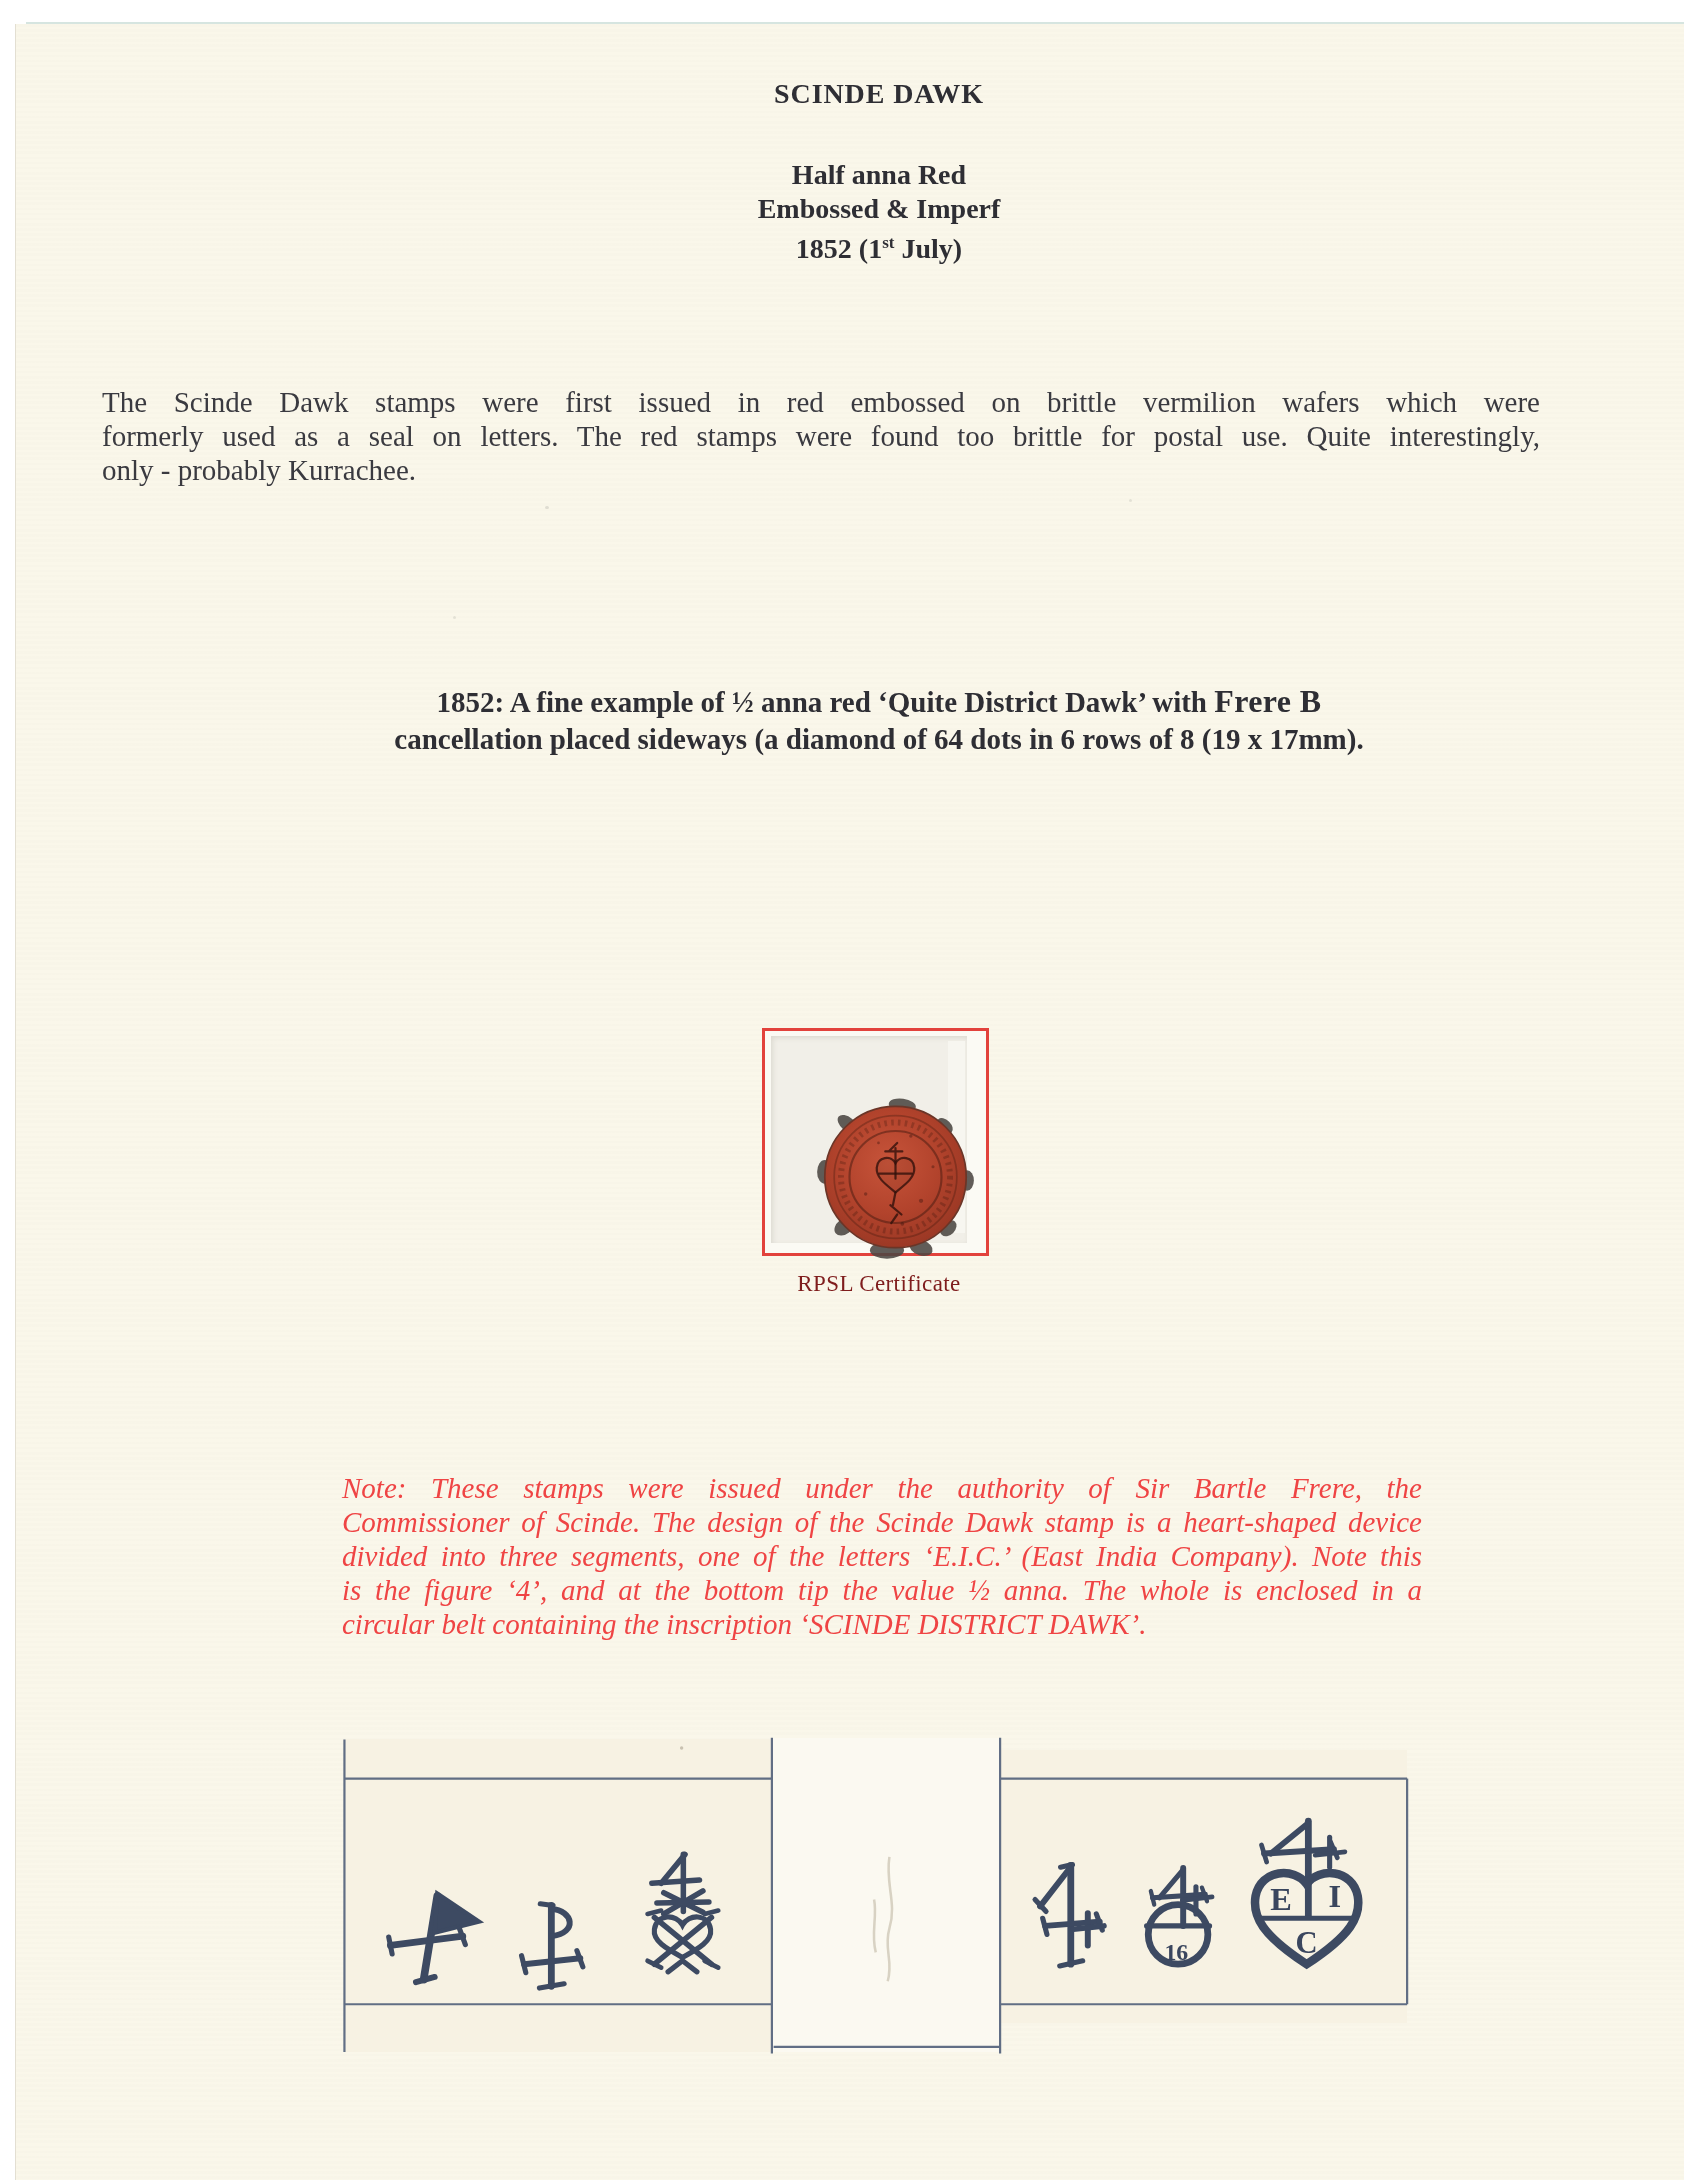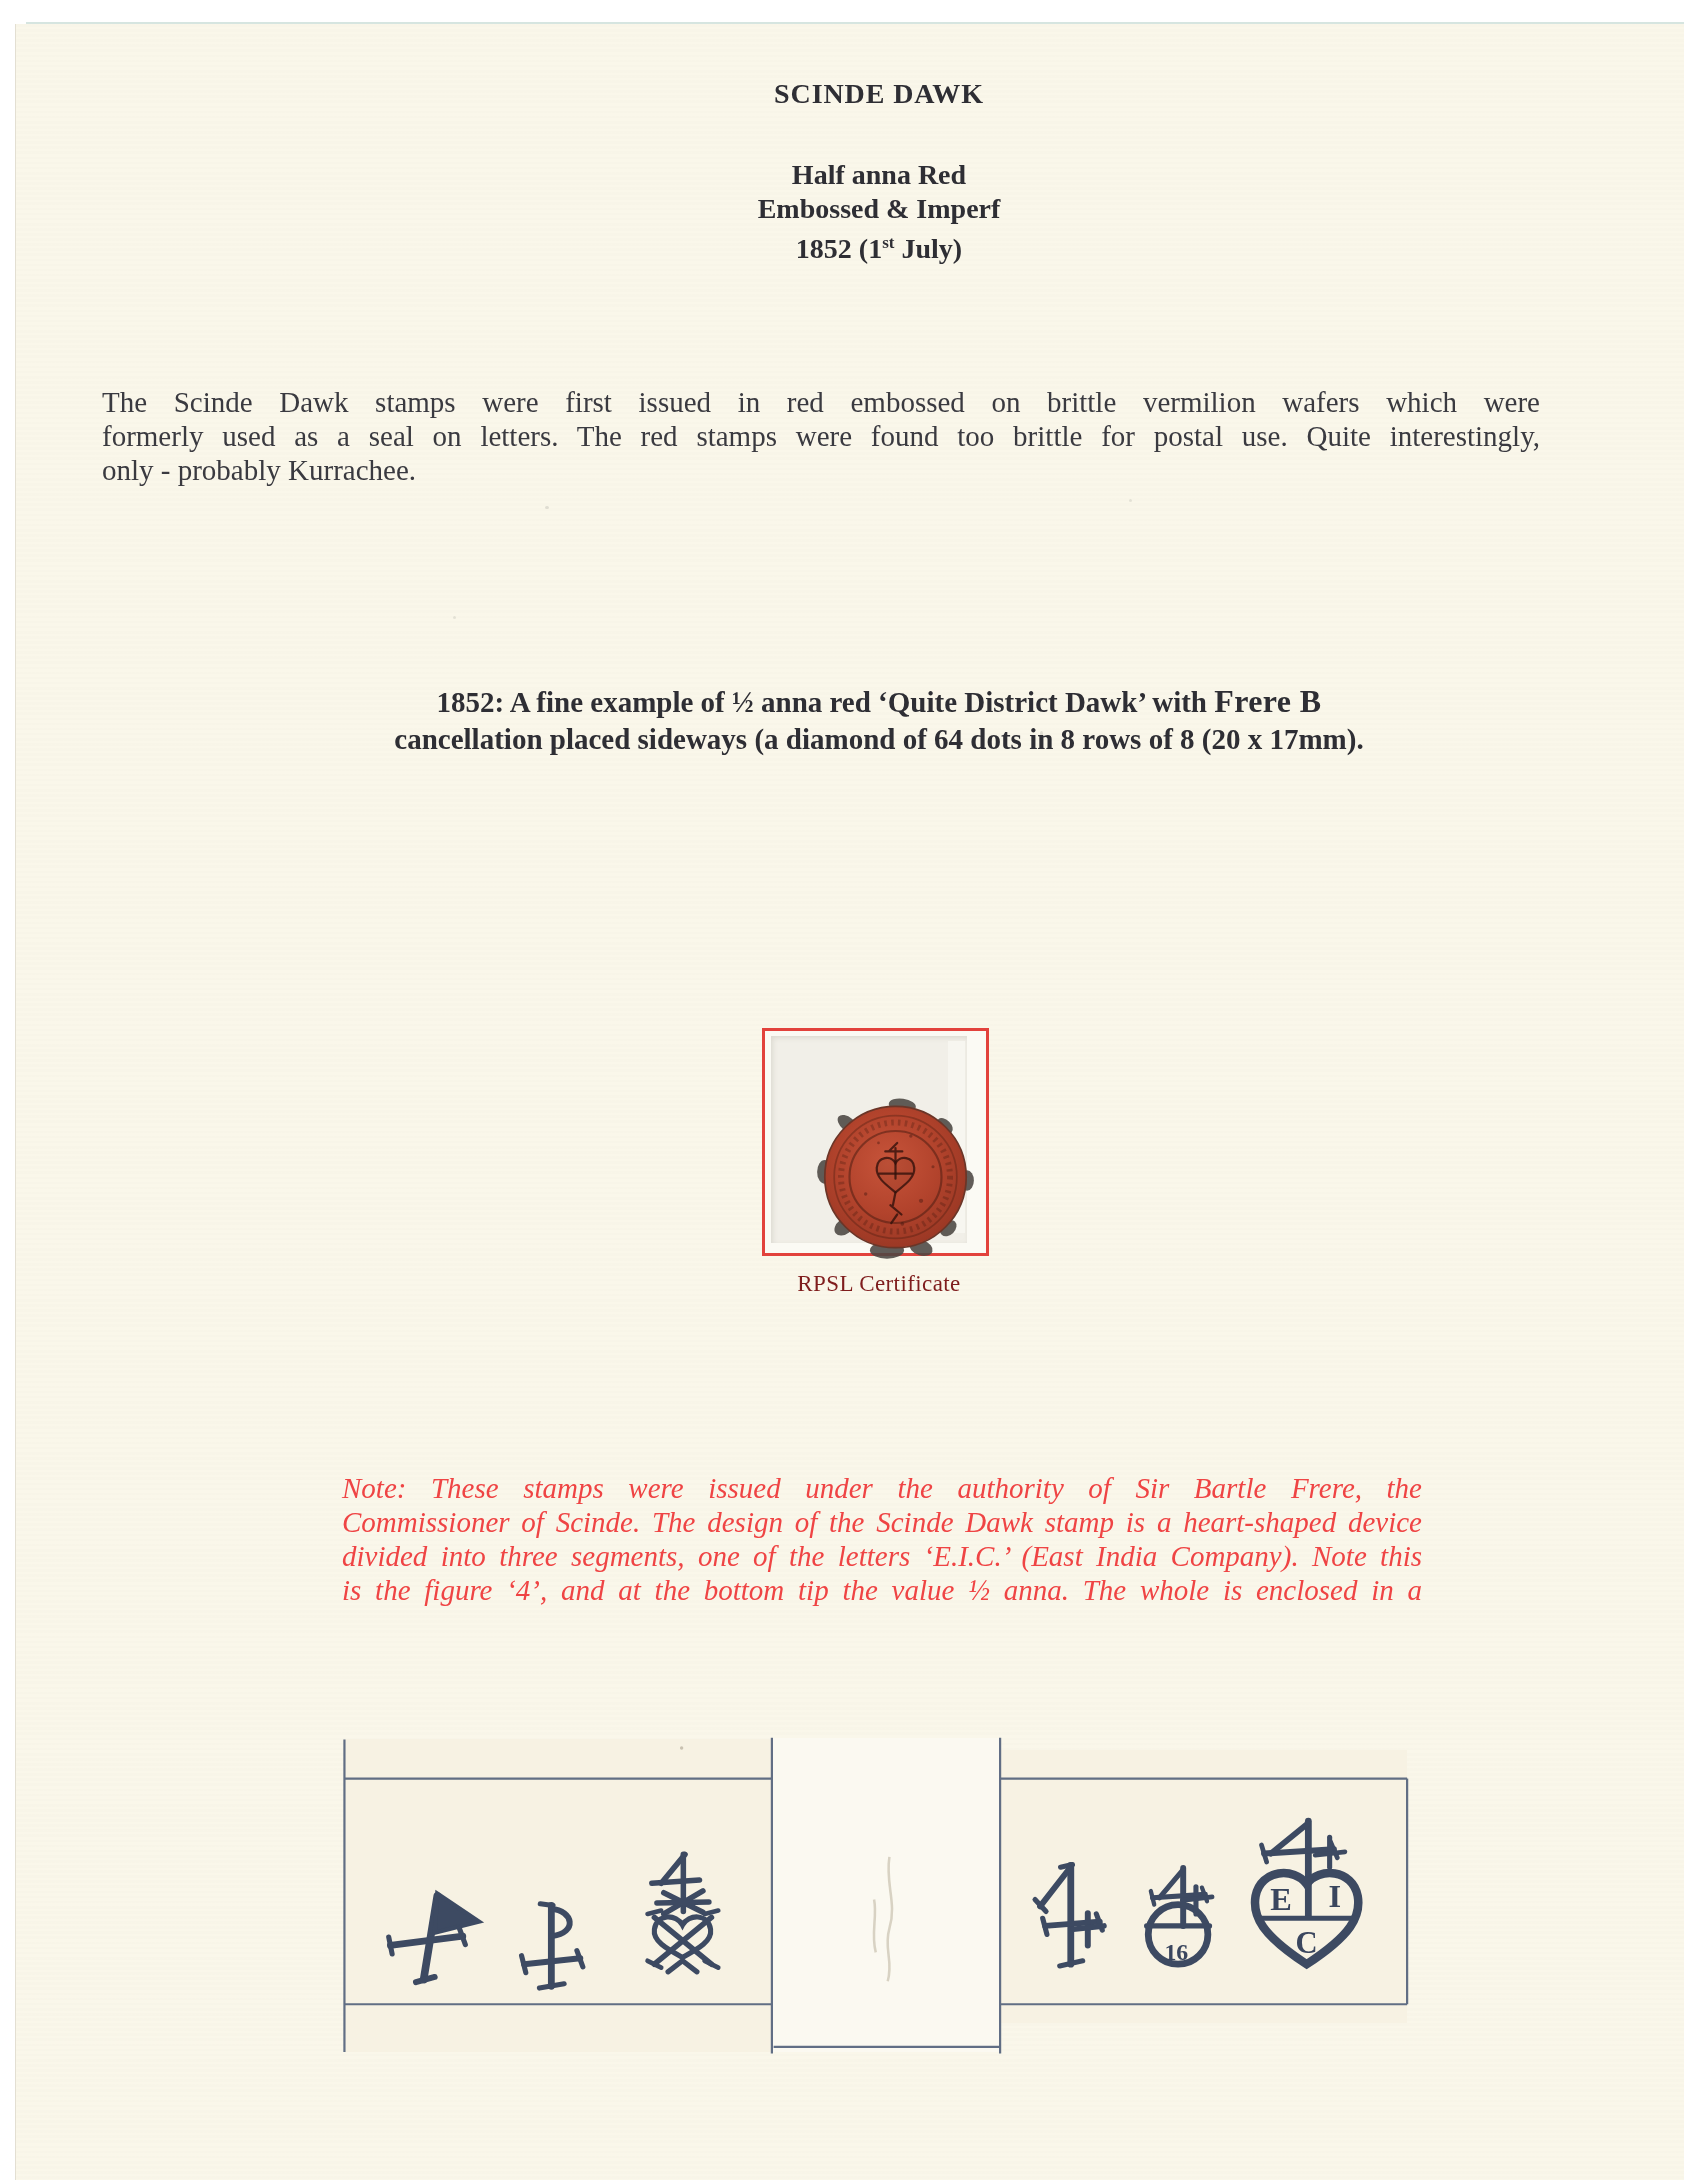--- a/index.html
+++ b/index.html
@@ -54,21 +54,21 @@
     <div class="jline last">only - probably Kurrachee.</div>
   </div>
 
   <div class="ghost" style="left:545px;top:506px;width:4.3px;height:3.4px;opacity:.28"></div>
   <div class="ghost" style="left:1129px;top:499px;width:3.4px;height:3.4px;opacity:.22"></div>
   <div class="ghost" style="left:453px;top:616px;width:3.4px;height:3.4px;opacity:.22"></div>
   <div class="ghost" style="left:1040px;top:731px;width:2.6px;height:5.1px;opacity:.25"></div>
 
   <div class="centered caption">
     <div><span>1852: A fine example of ½ anna red ‘Quite District Dawk’ with </span><span class="typeb">Frere B</span></div>
-    <div>cancellation placed sideways (a diamond of 64 dots in 8 rows of 8 (20 x 17mm).</div>
+    <div>cancellation placed sideways (a diamond of 64 dots in 6 rows of 8 (19 x 17mm).</div>
   </div>
 
   <div class="frame">
     <div class="photo">
       <div class="photo-strip"></div>
       <svg class="seal" width="167" height="174" viewBox="-98 -102 196 204">
         <defs>
           <radialGradient id="sealGrad" cx="45%" cy="40%" r="65%">
             <stop offset="0%" stop-color="#c7543a"></stop>
             <stop offset="55%" stop-color="#b2432c"></stop>
@@ -112,20 +112,21 @@
       </svg>
     </div>
   </div>
   <div class="centered rpsl">RPSL Certificate</div>
 
   <div class="note">
     <div class="jline">Note: These stamps were issued under the authority of Sir Bartle Frere, the</div>
     <div class="jline">Commissioner of Scinde. The design of the Scinde Dawk stamp is a heart-shaped device</div>
     <div class="jline">divided into three segments, one of the letters ‘E.I.C.’ (East India Company). Note this</div>
     <div class="jline">is the figure ‘4’, and at the bottom tip the value ½ anna. The whole is enclosed in a</div>
+    <div class="jline last">circular belt containing the inscription ‘SCINDE DISTRICT DAWK’.</div>
   </div>
 
   <div class="card card-left"></div>
   <div class="card card-mid"></div>
   <div class="card card-right"></div>
 
   <svg class="bottom-svg" width="1124" height="341" viewBox="0 0 1320 400">
 
     <g stroke="#51607a" stroke-width="2.6" fill="none" opacity="0.9">
       <path d="M24,12 L24,379"></path>

